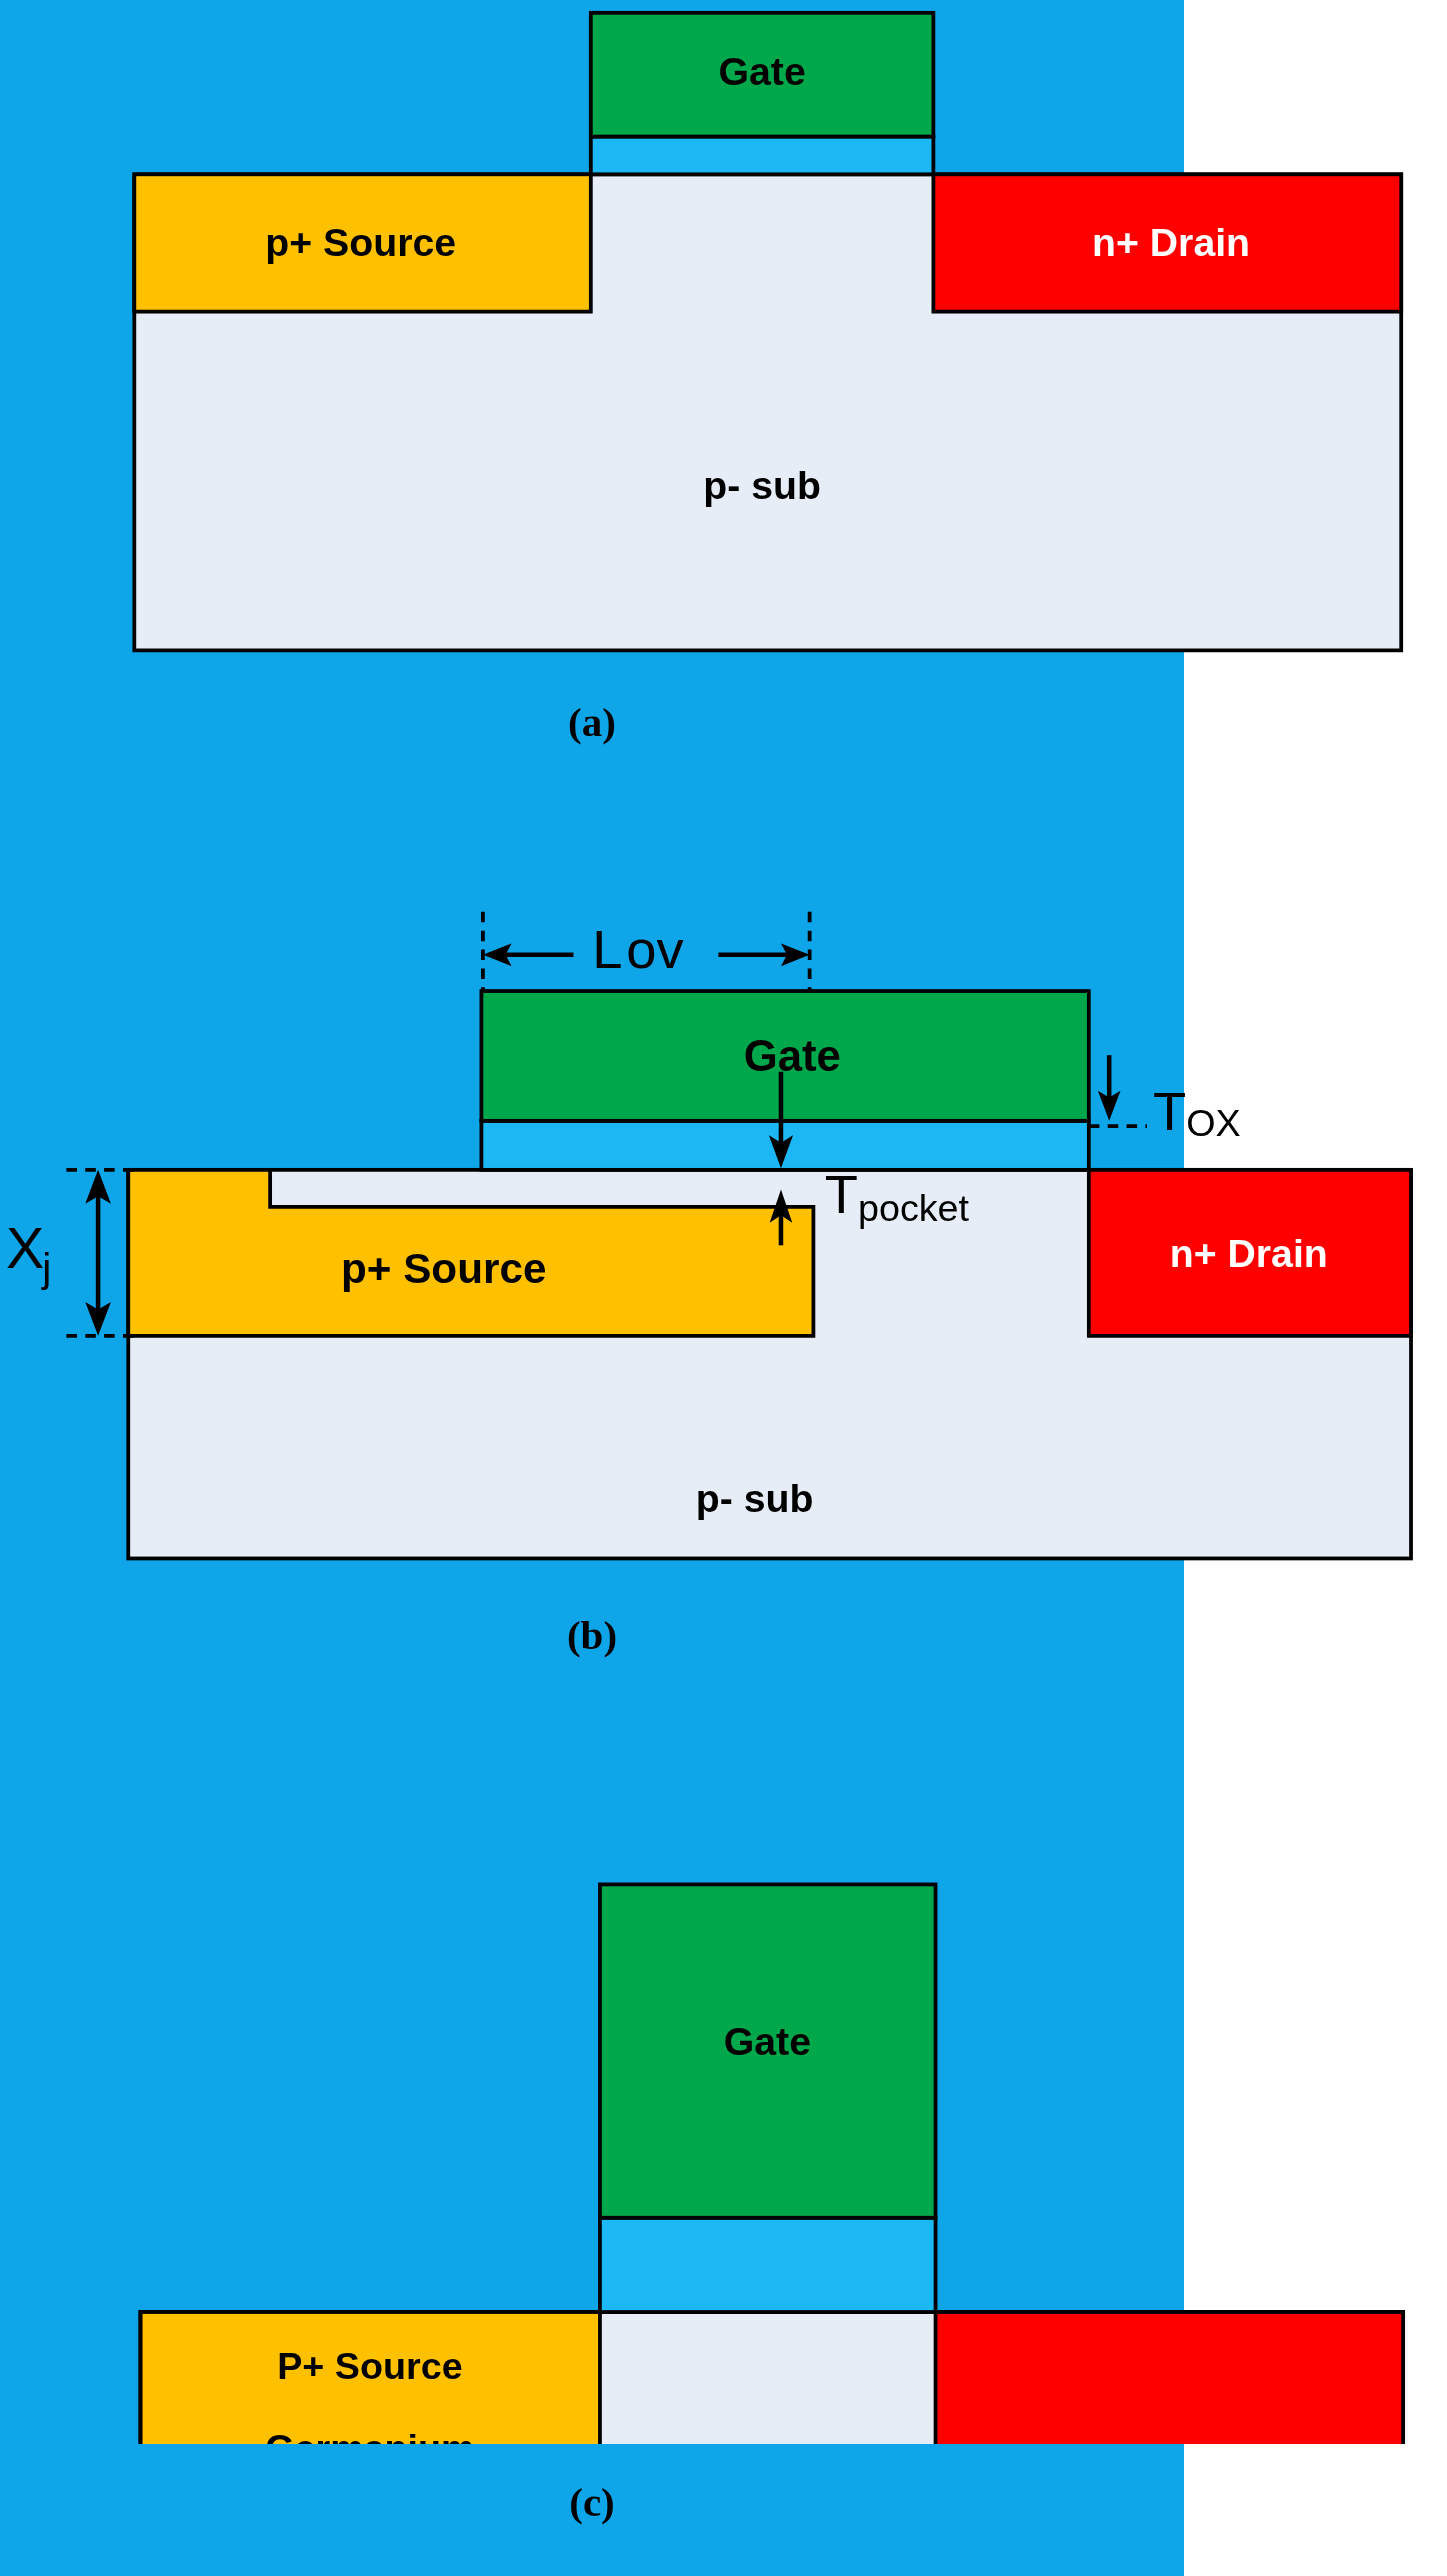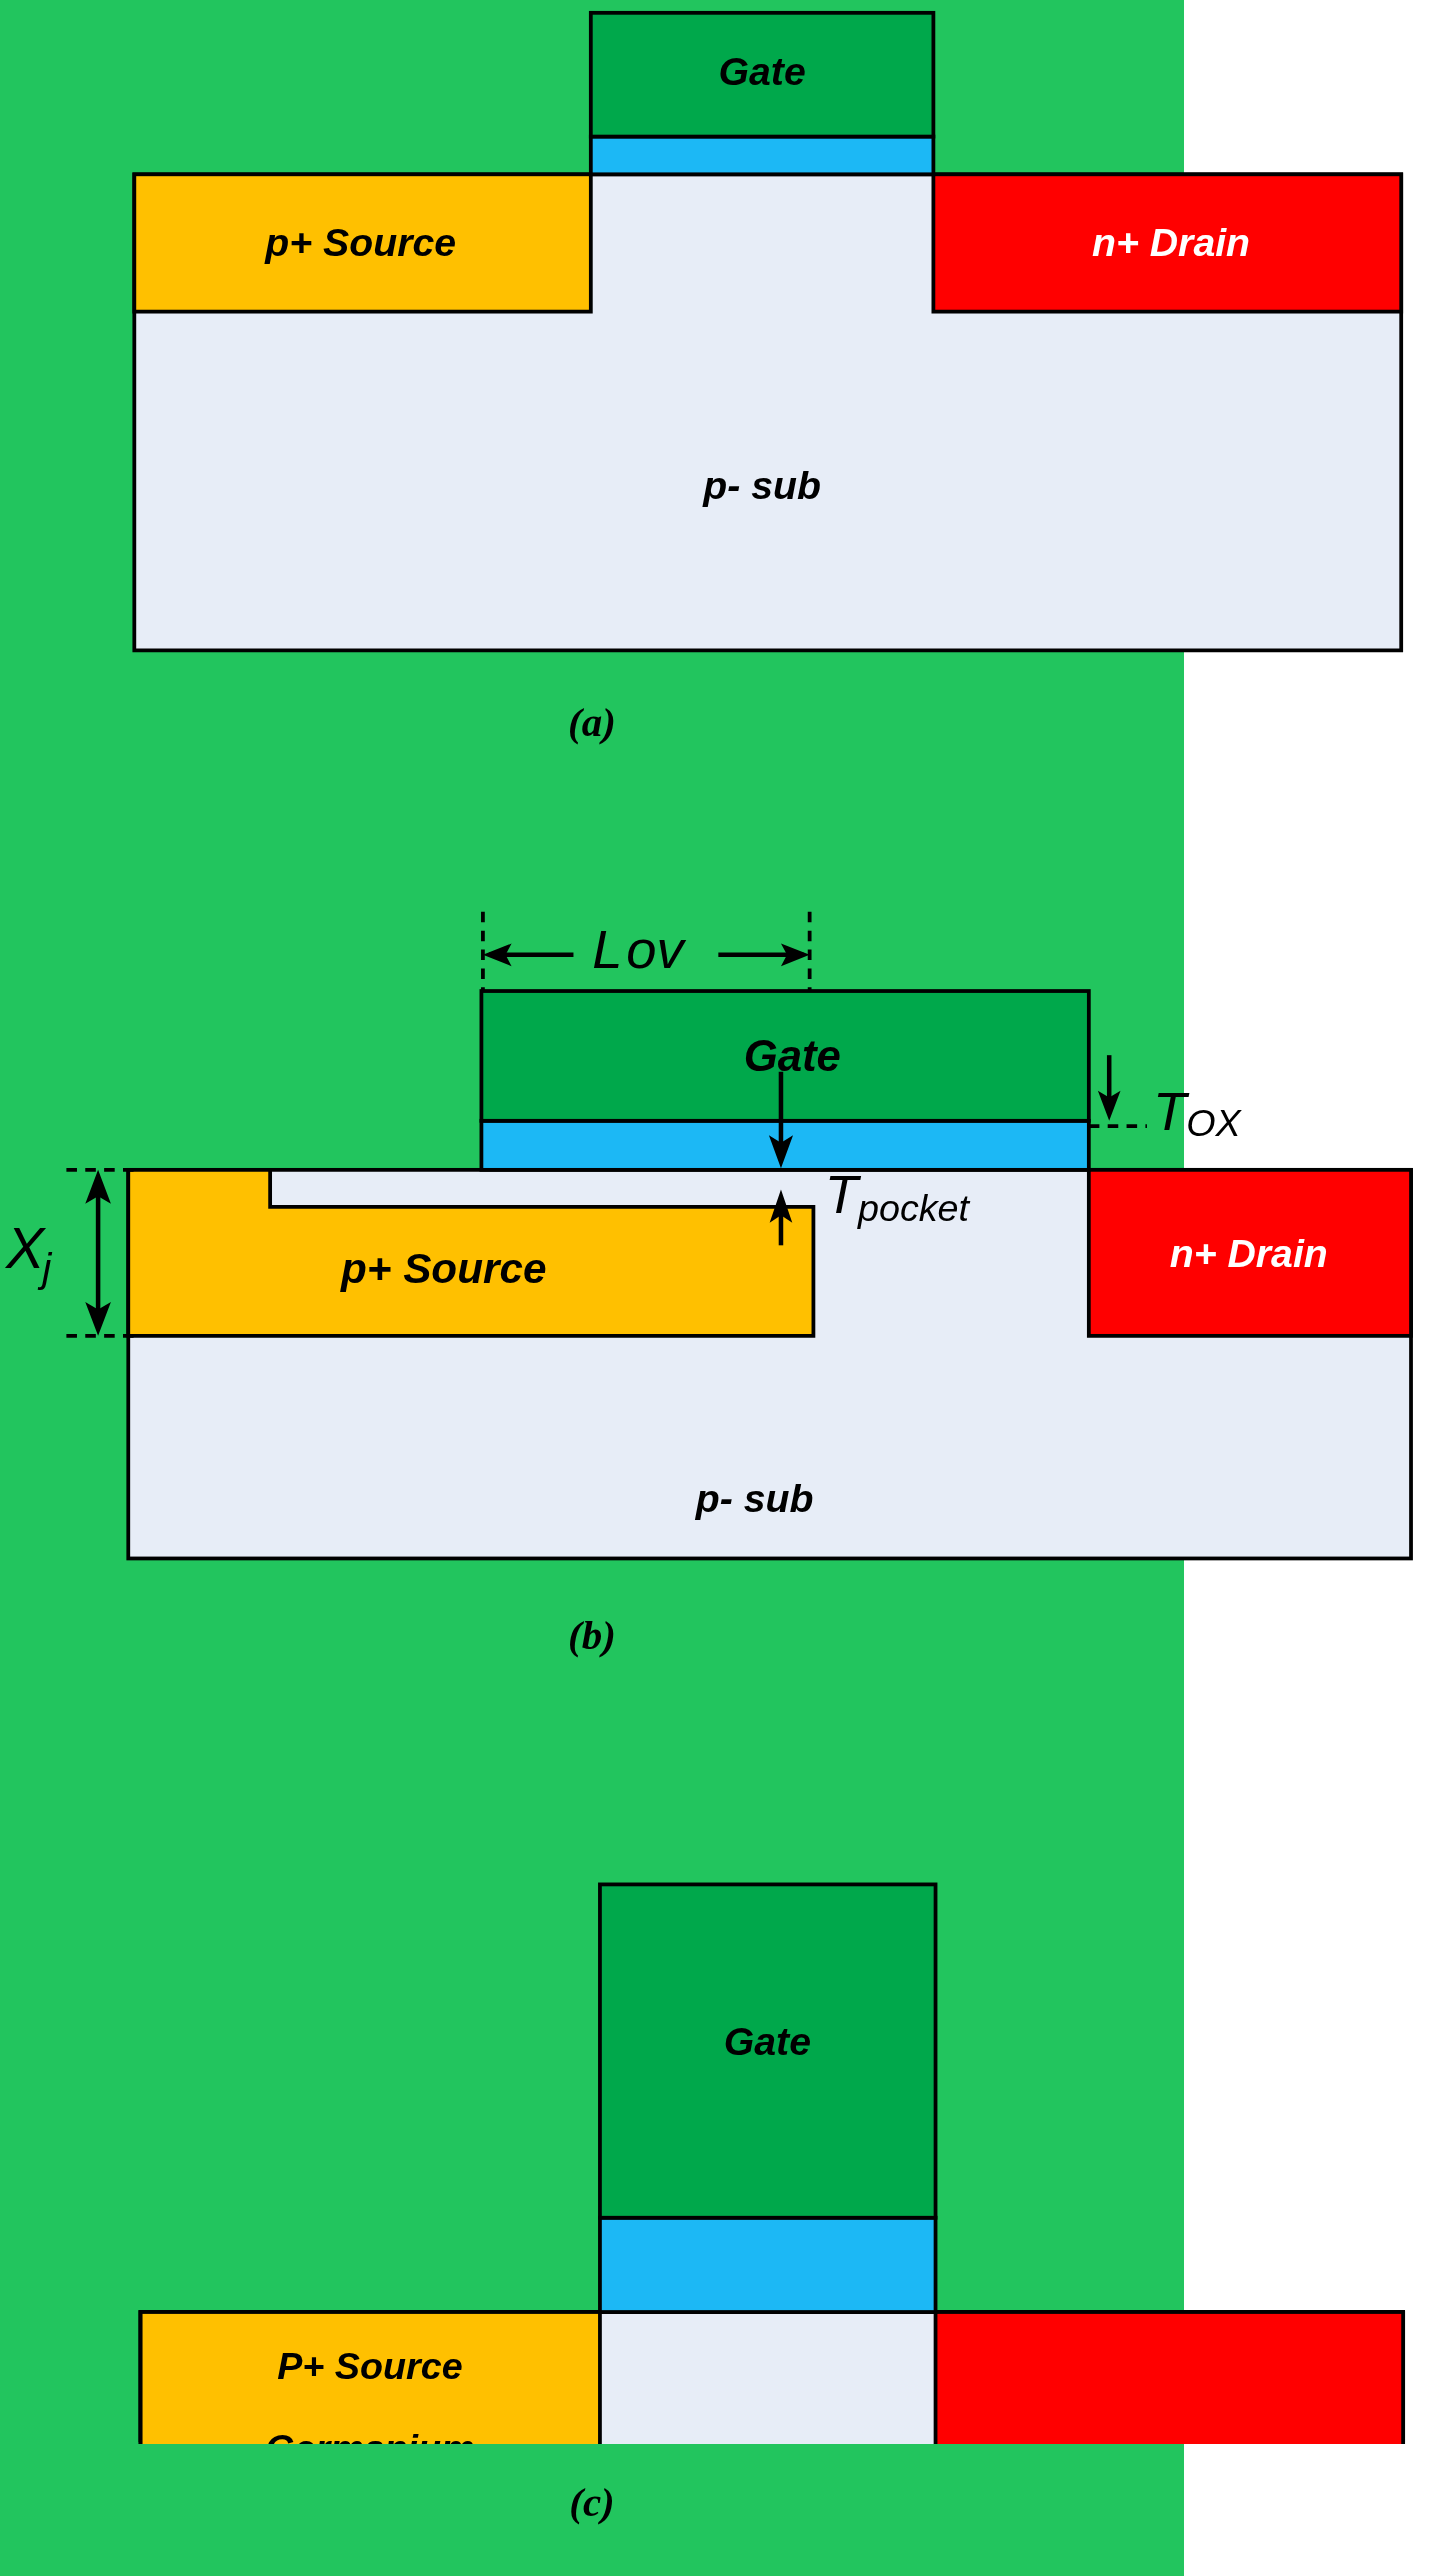--- a/index.html
+++ b/index.html
@@ -10,22 +10,21 @@
   body {
     width: 1448px;
     height: 2576px;
     font-family: "Liberation Sans", sans-serif;
     overflow: hidden;
   }
   #figure {
     position: relative;
     width: 1184px;
     height: 2576px;
-    background: #22c55e;
-    font-style: italic;
+    background: #0ea5e9;
   }
   svg.panel {
     display: block;
     position: absolute;
     left: 0;
   }
   .region-label {
     font-family: "Liberation Sans", sans-serif;
     font-weight: bold;
     text-anchor: middle;

